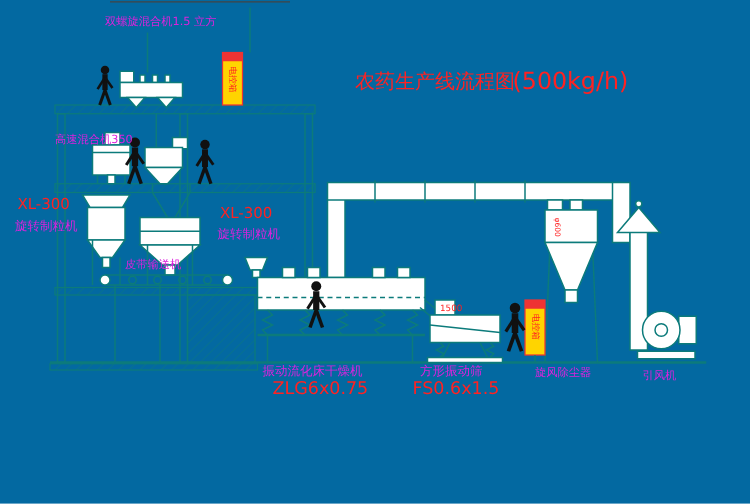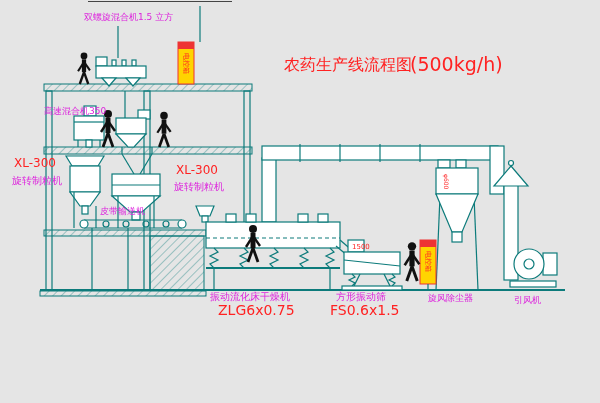--- a/index.html
+++ b/index.html
@@ -1,16 +1,16 @@
 <!DOCTYPE html>
 <html><head>
 <meta charset="utf-8">
 <style>
   html,body{margin:0;padding:0;background:#ffffff;}
-  #stage{position:relative;width:600px;height:403px;background:#e5e5e5;overflow:hidden;
+  #stage{position:relative;width:600px;height:403px;background:#0369a1;overflow:hidden;
          font-family:"DejaVu Sans",sans-serif;}
   svg{display:block;}
   .ln{stroke:#0c7b7b;fill:none;stroke-width:1.2;}
   .ln2{stroke:#0c7b7b;fill:none;stroke-width:2;}
   .wf{stroke:#0c7b7b;fill:#ffffff;stroke-width:1.2;}
   .hatch{stroke:#0c7b7b;fill:url(#hatchp);stroke-width:1;}
   .mag{fill:#dd22dd;}
   .red{fill:#ff2222;}
   .person{fill:#111111;stroke:#111111;}
   .panel{fill:#ffd400;stroke:#ee3333;stroke-width:1;}

